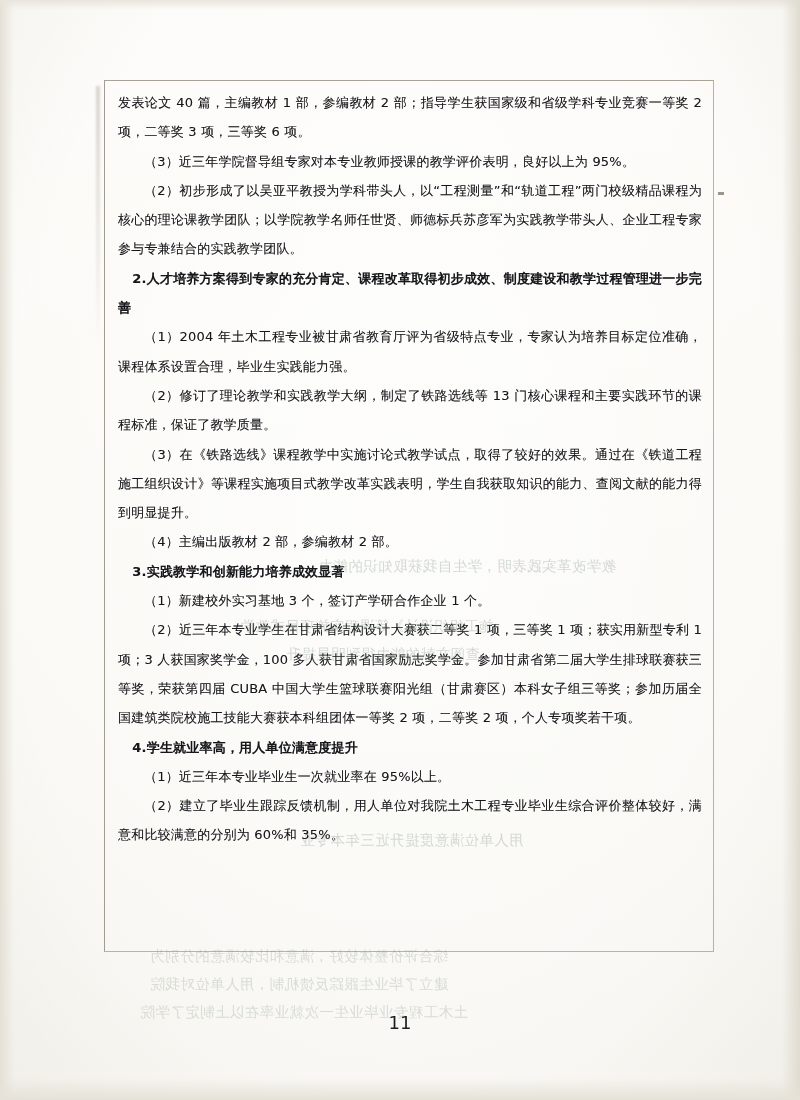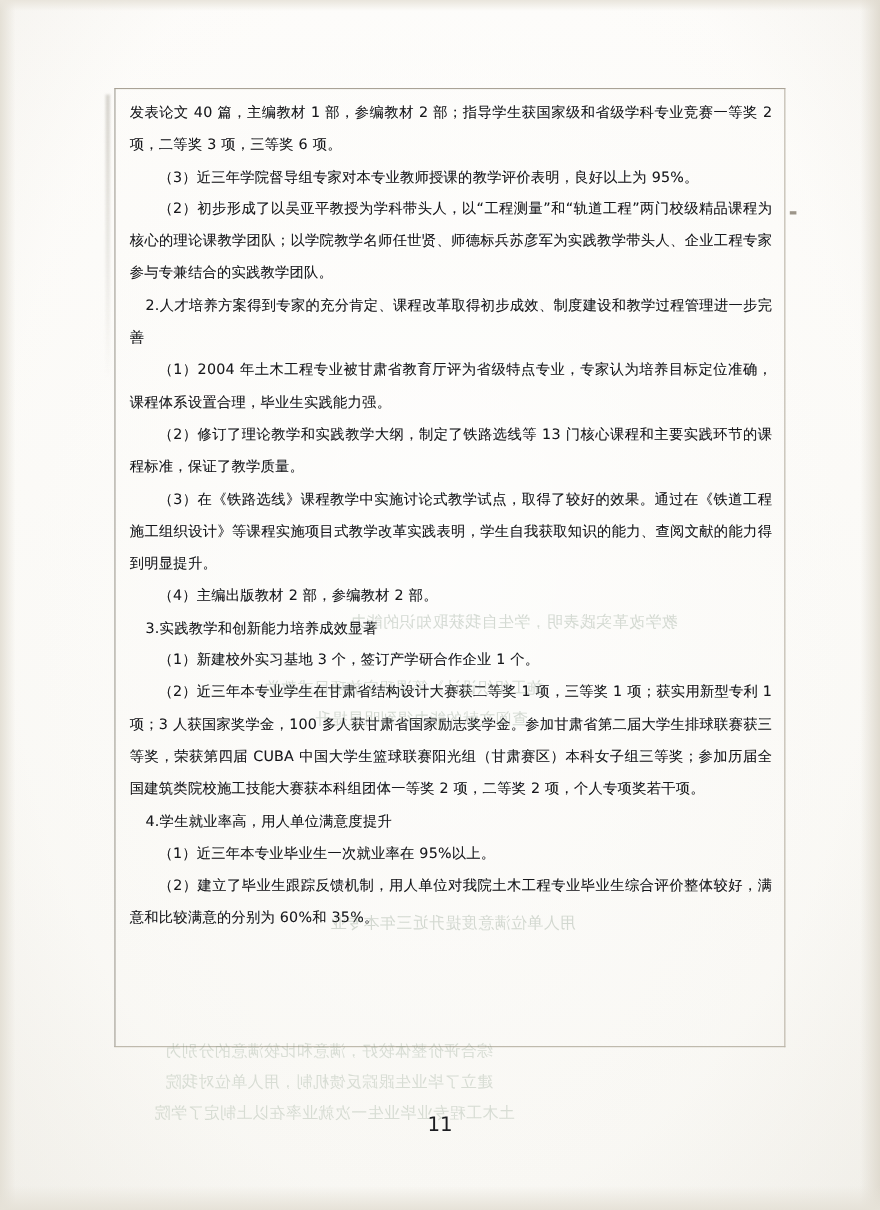--- a/index.html
+++ b/index.html
@@ -92,20 +92,21 @@
     letter-spacing: 0.2px;
     text-align: justify;
     color: #16171b;
     text-shadow: 0 0 0.6px rgba(20,20,24,0.30);
   }
   p.indent {
     text-indent: 2em;
   }
   p.indent-half {
     text-indent: 1.1em;
+    font-weight: bold;
   }
 
   .page-number {
     position: absolute;
     left: 0;
     top: 1012px;
     width: 800px;
     text-align: center;
     font-size: 18px;
     color: #1c1d21;

